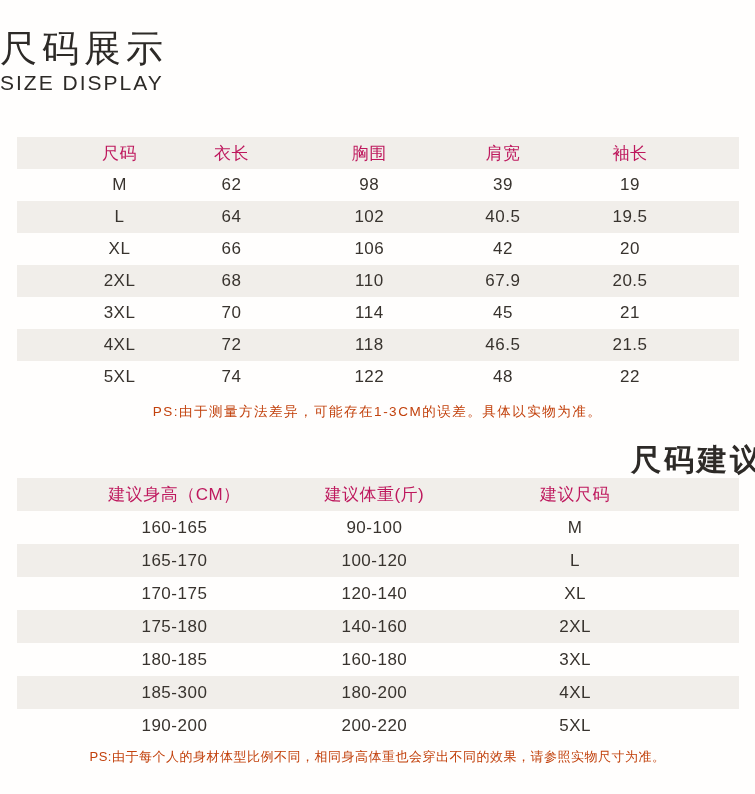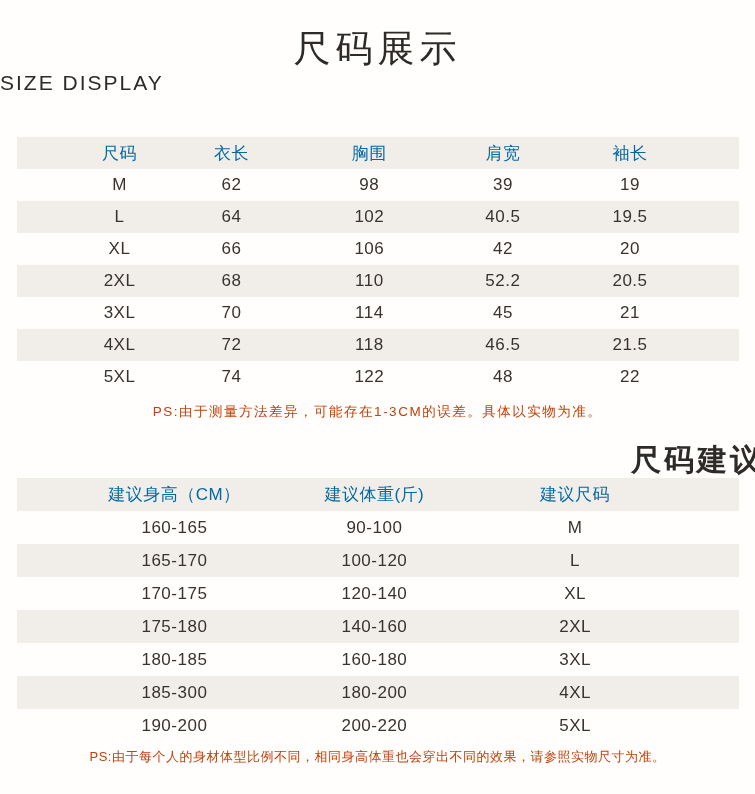--- a/index.html
+++ b/index.html
@@ -12,21 +12,20 @@
     position: relative;
     width: 755px;
     height: 794px;
     background: #fffefd;
     overflow: hidden;
   }
   .title-cn {
     position: absolute;
     top: 24px; left: 0; width: 100%;
     margin: 0;
-    text-align: center;
     font-size: 37px;
     font-weight: 500;
     letter-spacing: 5px;
     color: #2d2a27;
   }
   .title-en {
     position: absolute;
     top: 71px; left: 0; width: 100%;
     text-align: left;
     font-size: 21px;
@@ -58,21 +57,21 @@
     position: absolute;
     top: 0; bottom: 0;
     display: flex;
     align-items: center;
     transform: translateX(-50%);
     font-size: 17px;
     color: #38332e;
     white-space: nowrap;
     letter-spacing: 0.5px;
   }
-  .header-row .cell { color: #0369a1; }
+  .header-row .cell { color: #be185d; }
   .t1 .c1 { left: 14.2%; }
   .t1 .c2 { left: 29.7%; }
   .t1 .c3 { left: 48.8%; }
   .t1 .c4 { left: 67.3%; }
   .t1 .c5 { left: 84.9%; }
   .t2 .c1 { left: 21.8%; }
   .t2 .c2 { left: 49.5%; }
   .t2 .c3 { left: 77.3%; }
   .note {
     position: absolute;
@@ -117,21 +116,21 @@
       <span class="cell c1">XL</span>
       <span class="cell c2">66</span>
       <span class="cell c3">106</span>
       <span class="cell c4">42</span>
       <span class="cell c5">20</span>
     </div>
     <div class="row striped">
       <span class="cell c1">2XL</span>
       <span class="cell c2">68</span>
       <span class="cell c3">110</span>
-      <span class="cell c4">52.2</span>
+      <span class="cell c4">67.9</span>
       <span class="cell c5">20.5</span>
     </div>
     <div class="row">
       <span class="cell c1">3XL</span>
       <span class="cell c2">70</span>
       <span class="cell c3">114</span>
       <span class="cell c4">45</span>
       <span class="cell c5">21</span>
     </div>
     <div class="row striped">

